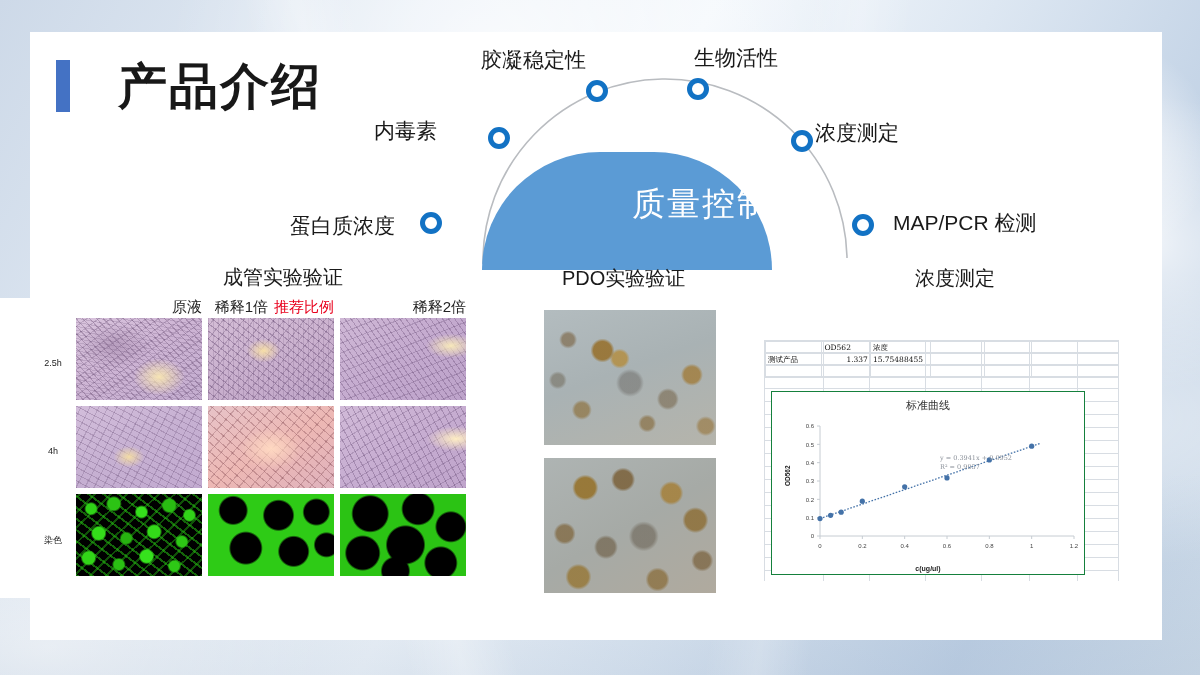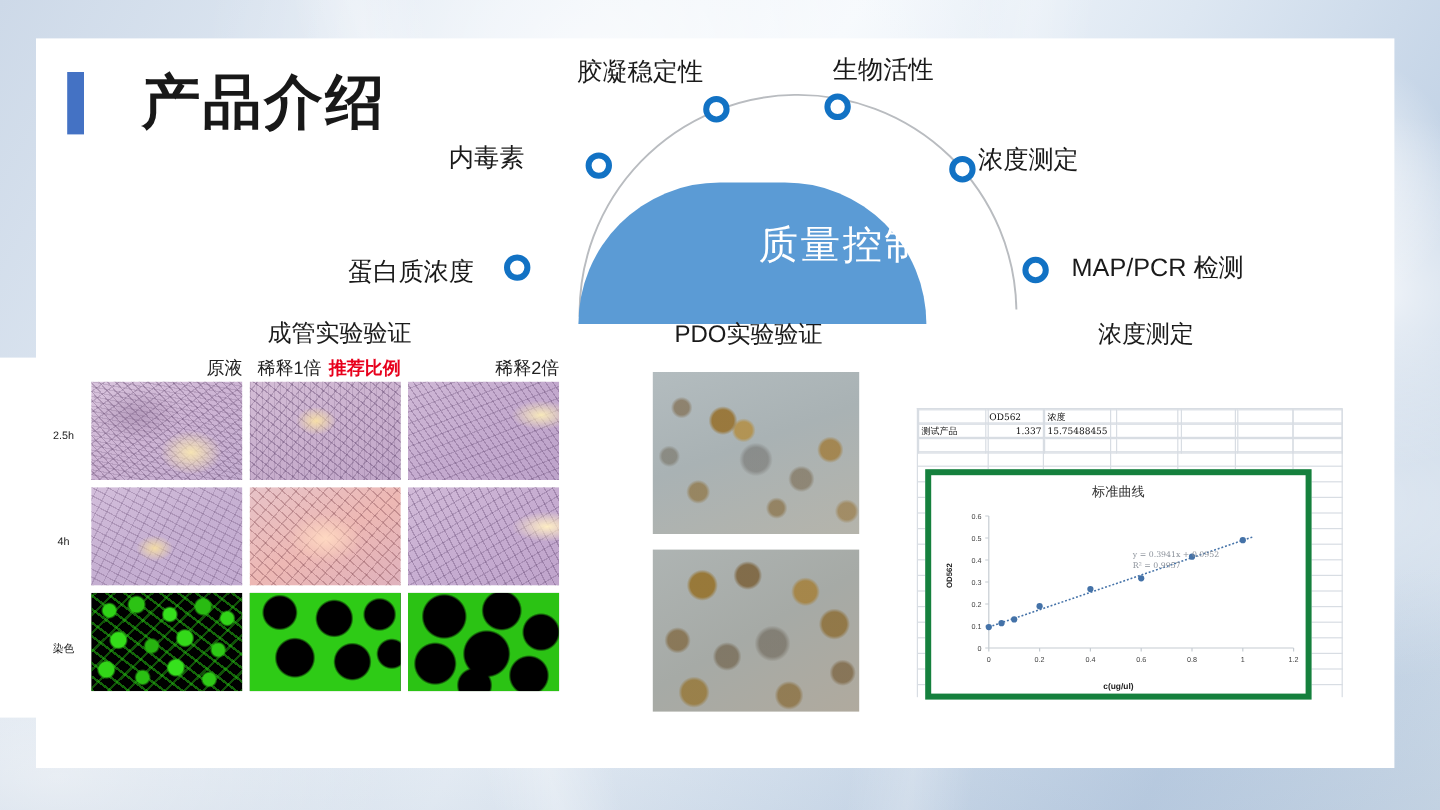--- a/index.html
+++ b/index.html
@@ -45,21 +45,21 @@
   #dome{position:absolute;left:482px;top:152px;width:290px;height:118px;
     background:#5b9bd5;border-radius:145px 145px 0 0;}
   #domeText{position:absolute;left:482px;top:182px;width:290px;text-align:right;
     font-size:33px;color:#fff;letter-spacing:2px;}
 
   .caption{position:absolute;font-size:20px;color:#1a1a1a;white-space:nowrap;}
 
   
   #grid{position:absolute;left:36px;top:298px;width:420px;height:300px;}
   .colhead{position:absolute;top:0;font-size:15px;color:#222;text-align:right;}
-  .colhead .rec{color:#e8001c;font-weight:bold;margin-left:6px;}
+  .colhead .rec{color:#e8001c;font-weight:normal;margin-left:6px;}
   .rowlab{position:absolute;left:0;width:34px;text-align:center;font-size:9px;color:#222;}
   .cell{position:absolute;width:126px;height:82px;overflow:hidden;}
   .px{position:absolute;inset:0;}
 
   
   .tex-a{background:
       radial-gradient(ellipse at 66% 72%, #f6e4b4 0%, rgba(246,228,180,0) 22%),
       radial-gradient(ellipse at 30% 34%, rgba(120,90,130,.30) 0%, rgba(120,90,130,0) 30%),
       repeating-linear-gradient(47deg, rgba(90,60,100,.30) 0 1px, rgba(90,60,100,0) 1px 5px),
       repeating-linear-gradient(-36deg, rgba(80,55,95,.22) 0 1px, rgba(80,55,95,0) 1px 7px),
@@ -161,21 +161,21 @@
   #sheet{position:absolute;left:764px;top:340px;width:354px;height:240px;
     background:#fff;border-top:1px solid #d8dde3;border-left:1px solid #d8dde3;}
   #sheet .gridline-v,#sheet .gridline-h{position:absolute;background:#d8dde3;}
   #sheet .gridline-v{top:0;bottom:0;width:1px;}
   #sheet .gridline-h{left:0;right:0;height:1px;}
   #tbl{position:absolute;left:0;top:0;width:354px;border-collapse:collapse;
     font-family:"DejaVu Serif","Liberation Serif",serif;font-size:7.5px;color:#111;}
   #tbl td{border:1px solid #d8dde3;height:11px;padding:0 2px;line-height:11px;}
   .num{text-align:right;}
   #chartbox{position:absolute;left:6px;top:50px;width:312px;height:182px;
-    background:#fff;border:5px solid #15803d;}
+    background:#fff;border:1px solid #15803d;}
   #chartTitle{position:absolute;left:0;right:0;top:6px;text-align:center;
     font-family:"DejaVu Serif","Liberation Serif",serif;font-size:11px;color:#333;}
   #plot{position:absolute;left:0;top:20px;width:312px;height:160px;}
   #ylab{position:absolute;left:12px;top:74px;font-size:6.5px;font-weight:bold;color:#222;
     transform:rotate(-90deg);transform-origin:left top;white-space:nowrap;}
   #xlab{position:absolute;left:0;right:0;bottom:2px;text-align:center;font-size:7px;
     font-weight:bold;color:#222;}
   #eq{position:absolute;left:168px;top:42px;font-family:"DejaVu Serif","Liberation Serif",serif;
     font-size:6.5px;color:#8a9099;line-height:9px;text-align:left;white-space:nowrap;}
 </style>

